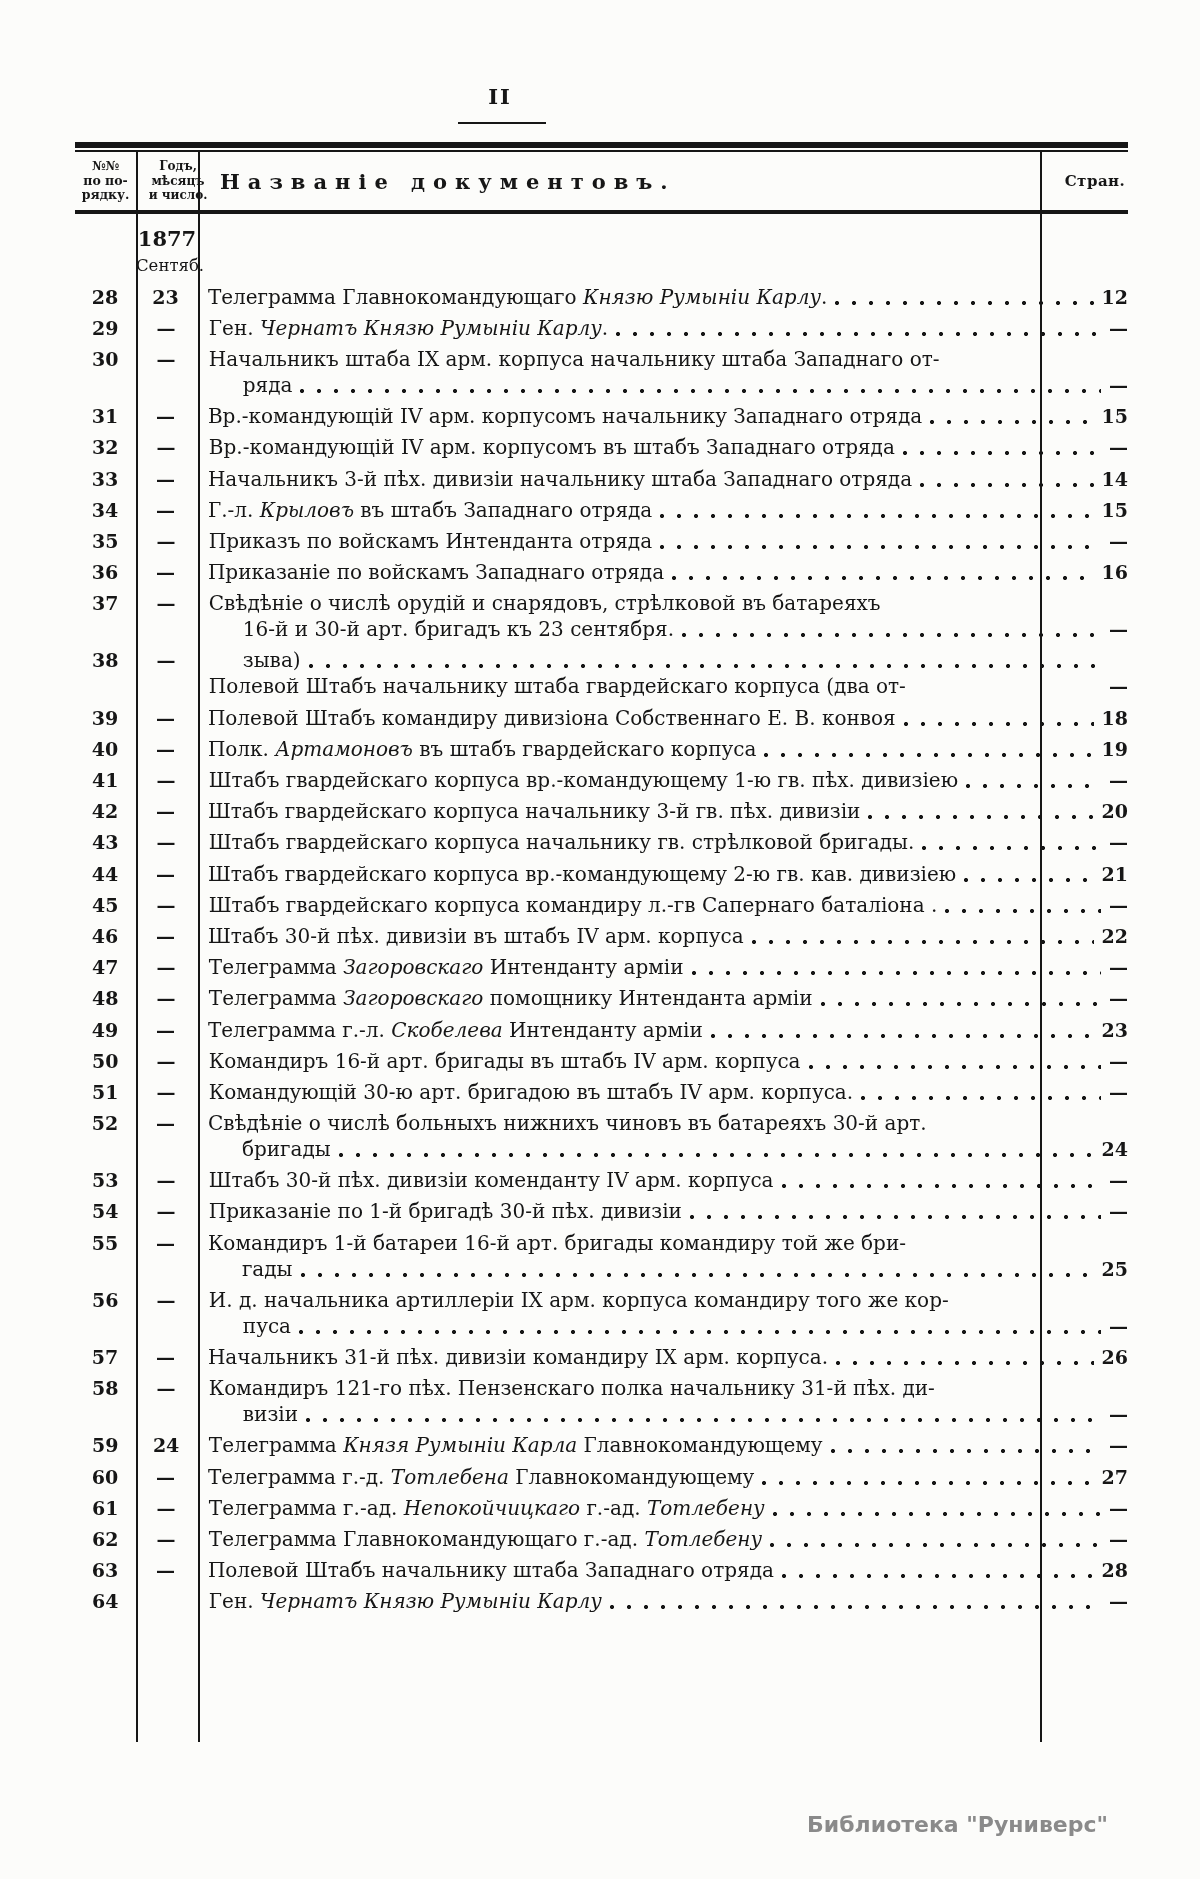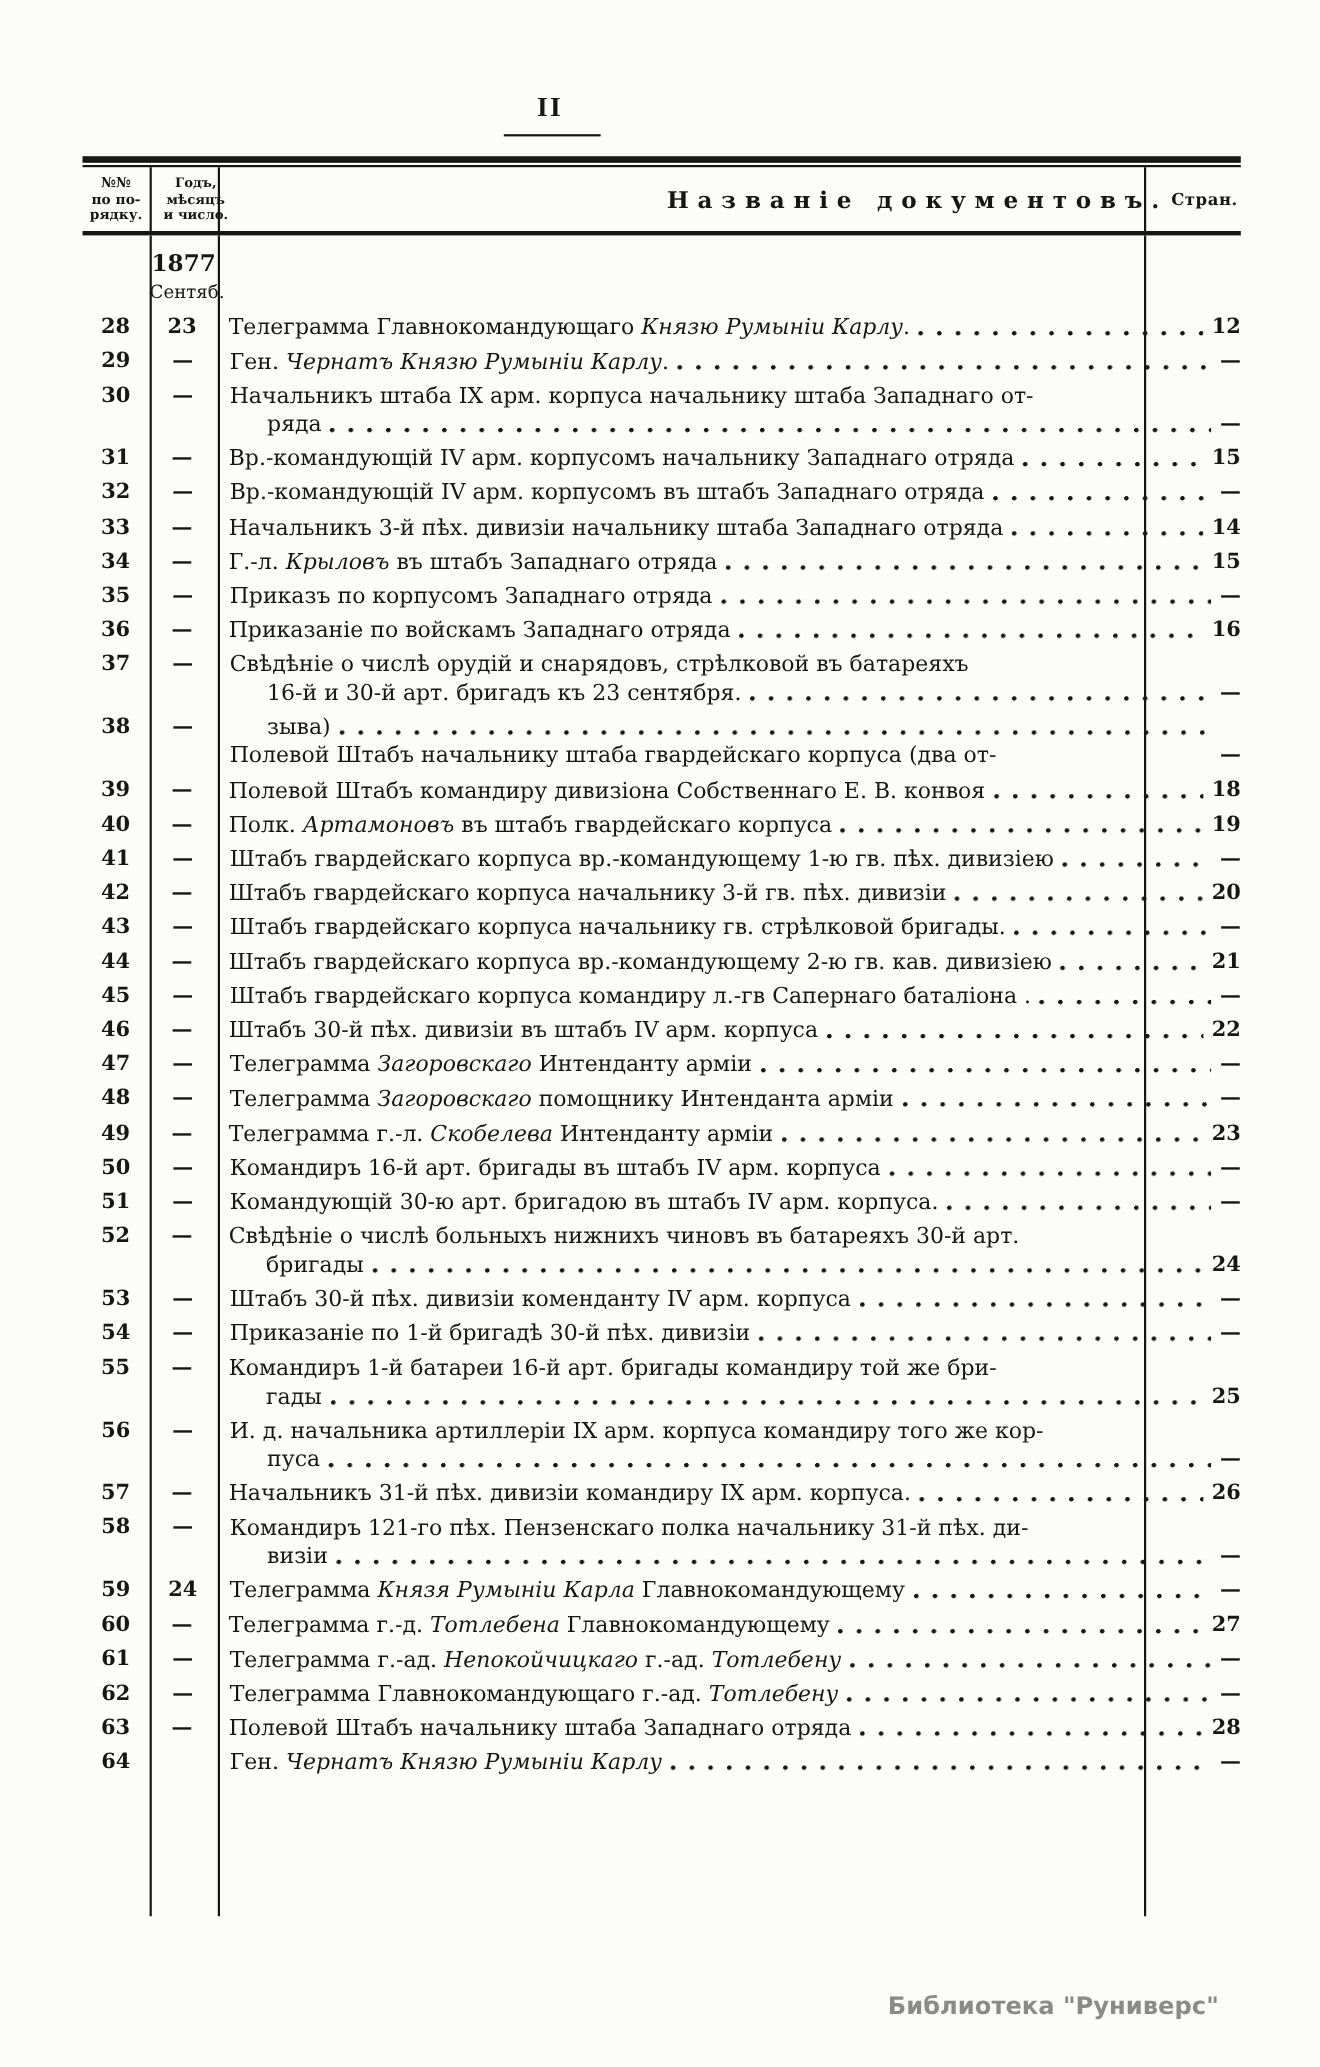--- a/index.html
+++ b/index.html
@@ -9,21 +9,21 @@
     position:relative;
     background:var(--paper);
     color:var(--ink);
     font-family:"DejaVu Serif","Liberation Serif",serif;
     overflow:hidden;
   }
 
   
   .pagehead {
     position:absolute; top:84px; left:500px; transform:translateX(-50%);
-    font-size:25px; letter-spacing:2px; font-weight:bold;font-family:Liberation Serif, serif;
+    font-size:21px; letter-spacing:2px; font-weight:bold;
   }
   .pagehead-rule {
     position:absolute; top:122px; left:458px; width:88px; height:2px;
     background:var(--ink);
   }
 
   
   .doc-table { position:absolute; left:75px; top:142px; width:1053px; }
   .rule-thick { height:6px; background:var(--ink); }
   .rule-thin  { height:2px; background:var(--ink); margin-top:2px; }
@@ -36,21 +36,21 @@
       linear-gradient(var(--ink),var(--ink)),
       linear-gradient(var(--ink),var(--ink));
     background-size:2px 100%, 2px 100%, 2px 100%;
     background-position:61px 0, 123px 0, 965px 0;
     background-repeat:no-repeat;
   }
 
   .header-row { display:flex; align-items:center; height:58px; }
   .h-num  { width:61px;  text-align:center; font-weight:bold; font-size:12.5px; line-height:14.5px; white-space:pre-line; }
   .h-date { width:84px;  text-align:center; font-weight:bold; font-size:12px; line-height:14.5px; white-space:pre-line; }
-  .h-title{ width:842px; text-align:right; font-weight:bold; font-size:21px; letter-spacing:8px; }
+  .h-title{ width:842px; text-align:left; font-weight:bold; font-size:21px; letter-spacing:8px; }
   .h-page { flex:1; text-align:center; font-weight:bold; font-size:15px; letter-spacing:.5px; }
 
   .tbody { min-height:1528px; padding-top:2px; }
 
   .row { display:flex; align-items:flex-start; padding:2.6px 0; }
   .c-num  { width:61px; text-align:center; font-weight:bold; font-size:19px; line-height:26px; }
   .c-date { width:62px; text-align:center; font-weight:bold; font-size:19px; line-height:26px; }
   .c-title{ width:921px; padding:0 8px 0 12px; font-size:20px; line-height:26px; overflow:hidden; }
   .c-page { flex:1; text-align:right; font-weight:bold; font-size:19px; line-height:26px; align-self:flex-end; }
 
@@ -189,21 +189,21 @@
             <span class="leader"></span>
           </div>
         </div>
         <div class="c-page">15</div>
       </div>
       <div class="row">
         <div class="c-num">35</div>
         <div class="c-date">—</div>
         <div class="c-title">
           <div class="line">
-            <span class="txt"><span>Приказъ по корпусомъ Западнаго отряда</span></span>
+            <span class="txt"><span>Приказъ по войскамъ Интенданта отряда</span></span>
             <span class="leader"></span>
           </div>
         </div>
         <div class="c-page">—</div>
       </div>
       <div class="row">
         <div class="c-num">36</div>
         <div class="c-date">—</div>
         <div class="c-title">
           <div class="line">

